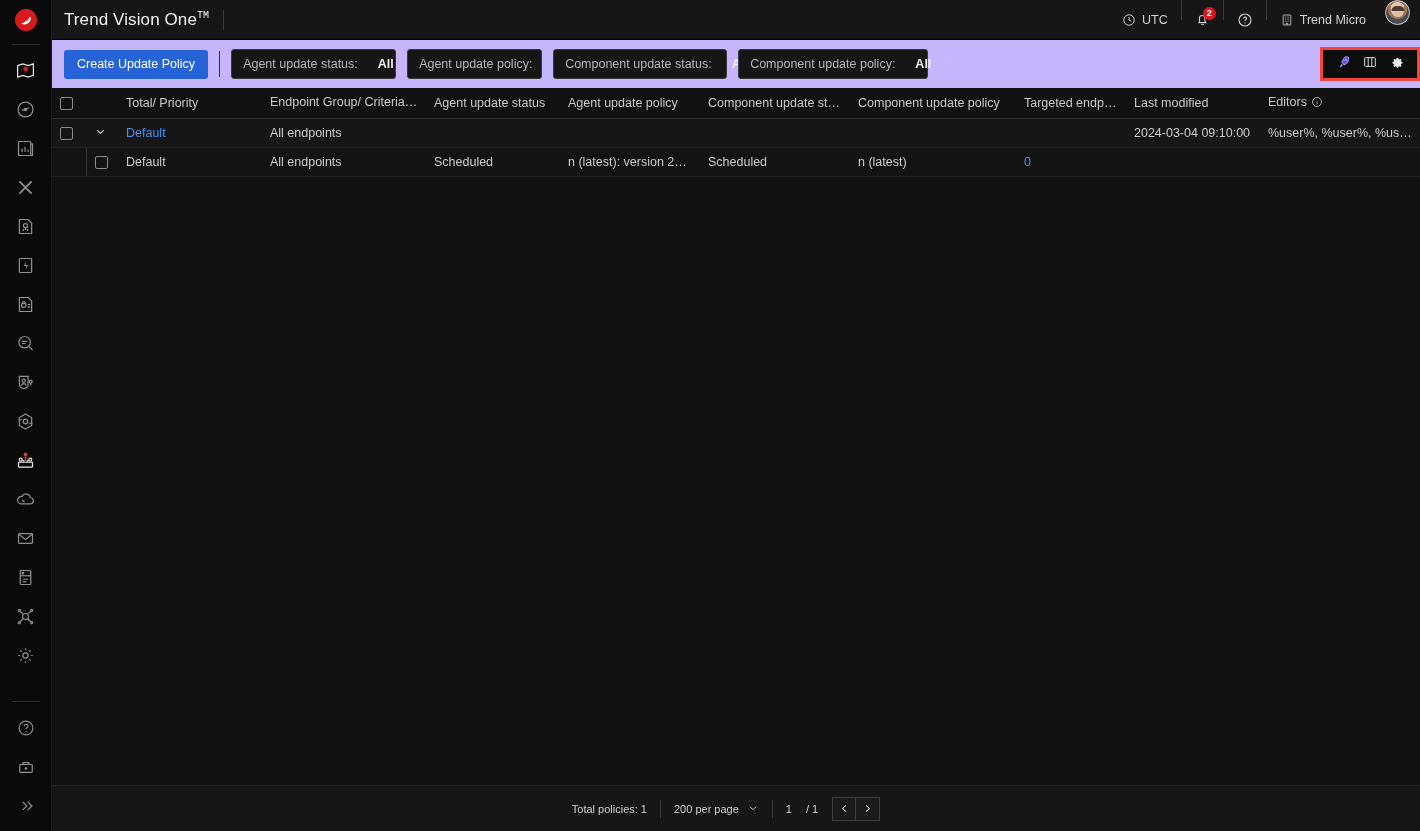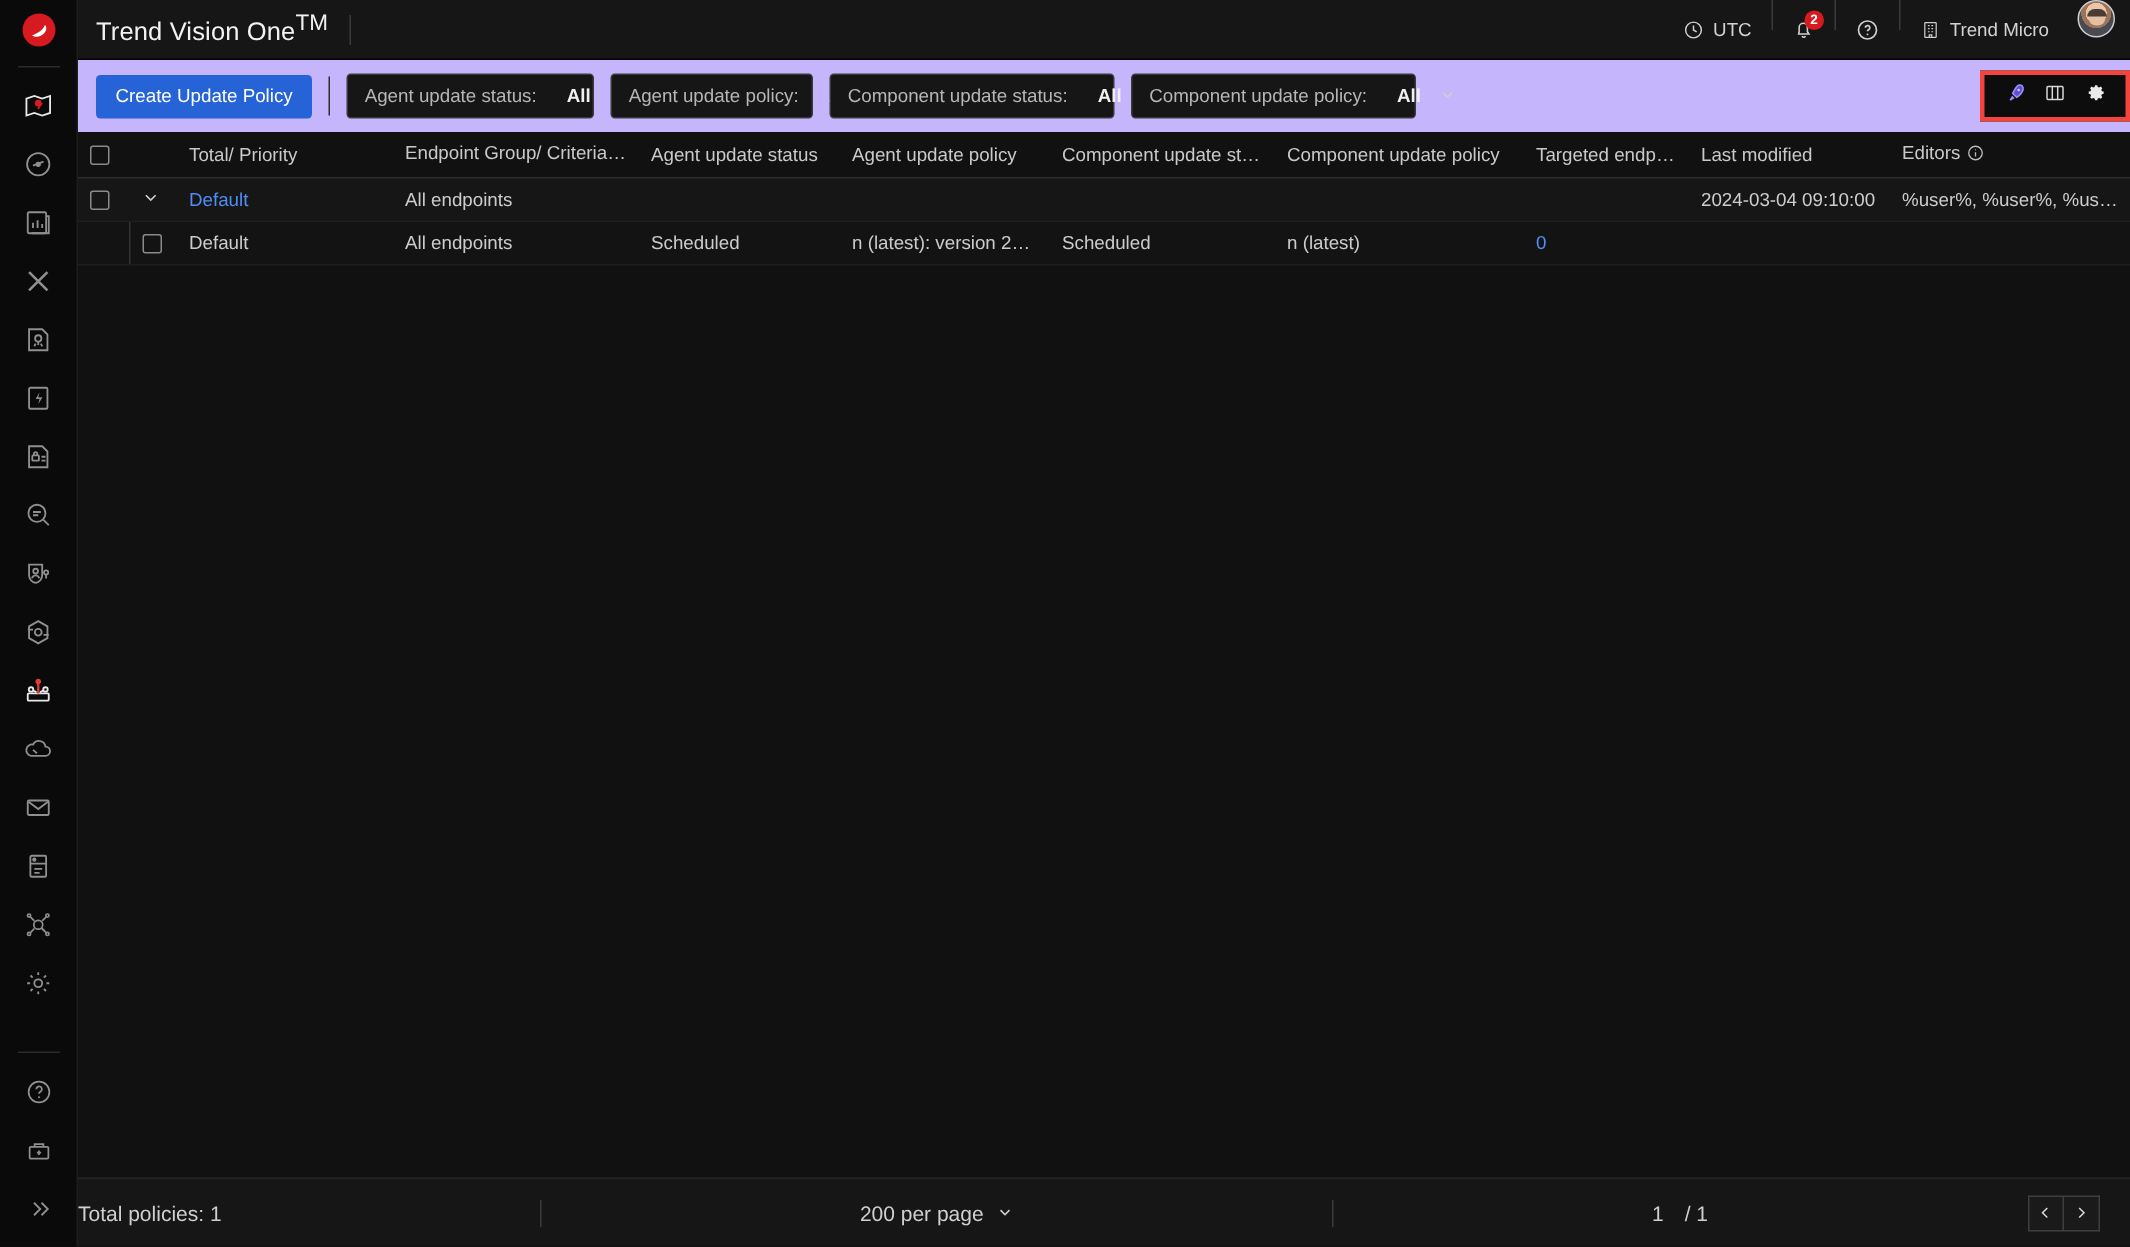--- a/index.html
+++ b/index.html
@@ -57,21 +57,21 @@
   .topbar {
     height: 40px; min-height: 40px;
     background: #161616;
     display: flex; align-items: center;
     border-bottom: 1px solid #000;
   }
   .brand {
     font-size: 17px; color: #f2f2f2; padding: 0 14px 0 12px;
     letter-spacing: .1px; white-space: nowrap;
   }
-  .brand sup { font-size: 15px; vertical-align: super; }
+  .brand sup { font-size: 10px; vertical-align: super; font-family: Liberation Mono, monospace; }
   .vdiv { width: 1px; height: 20px; background: #3a3a3a; }
   .crumbs {
     display: flex; align-items: center; gap: 7px;
     padding-left: 14px; font-size: 12.5px;
   }
   .crumb-parent { color: #9a9a9a; cursor: pointer; }
   .crumb-sep { color: #6c6c6c; font-size: 11px; }
   .crumb-current { color: #e6e6e6; }
   .topbar-right {
     margin-left: auto; display: flex; align-items: flex-start; height: 40px;
@@ -165,22 +165,22 @@
     display: inline-block; vertical-align: -2px; margin-left: 4px; cursor: pointer;
   }
   .expander { cursor: pointer; display:inline-block; }
   .c-check { width: 34px; }
   .c-exp { width: 32px; }
 
   
   .footer {
     height: 46px; min-height: 46px; background: #161616;
     border-top: 1px solid #262626;
-    display: flex; align-items: center; justify-content: space-between;
-    padding-right: 20px; gap: 0; font-size: 14px; color: #cfcfcf;
+    display: flex; align-items: center; justify-content: center;
+    padding-right: 20px; gap: 0; font-size: 11px; color: #cfcfcf;
   }
   .f-sep { width:1px; height:18px; background:#3a3a3a; margin: 0 13px; }
   .perpage { display:flex; align-items:center; gap:8px; cursor:pointer; }
   .pageno { display:flex; align-items:center; gap:14px; }
   .pager { display:flex; margin-left:14px; }
   .pg-btn {
     width: 24px; height: 24px; border: 1px solid #3e3e3e; background: #1a1a1a;
     display:flex; align-items:center; justify-content:center; cursor:pointer;
     color:#d8d8d8; font-size: 12px;
   }
@@ -457,21 +457,21 @@
           <span>Agent update policy:</span>
           <span class="fval">All</span>
         </span>
         <span class="chev">
           <svg width="12" height="12" viewBox="0 0 24 24" fill="none" stroke="#cfcfcf" stroke-width="2">
               <path d="M6 9.5l6 6 6-6"></path>
             </svg>
         </span>
       </div>
 
-      <div class="filter" style="width:190px">
+      <div class="filter" style="width:174px">
         <span class="lbl">
           <span>Component update status:</span>
           <span class="fval">All</span>
         </span>
         <span class="chev">
           <svg width="12" height="12" viewBox="0 0 24 24" fill="none" stroke="#cfcfcf" stroke-width="2">
               <path d="M6 9.5l6 6 6-6"></path>
             </svg>
         </span>
       </div>

